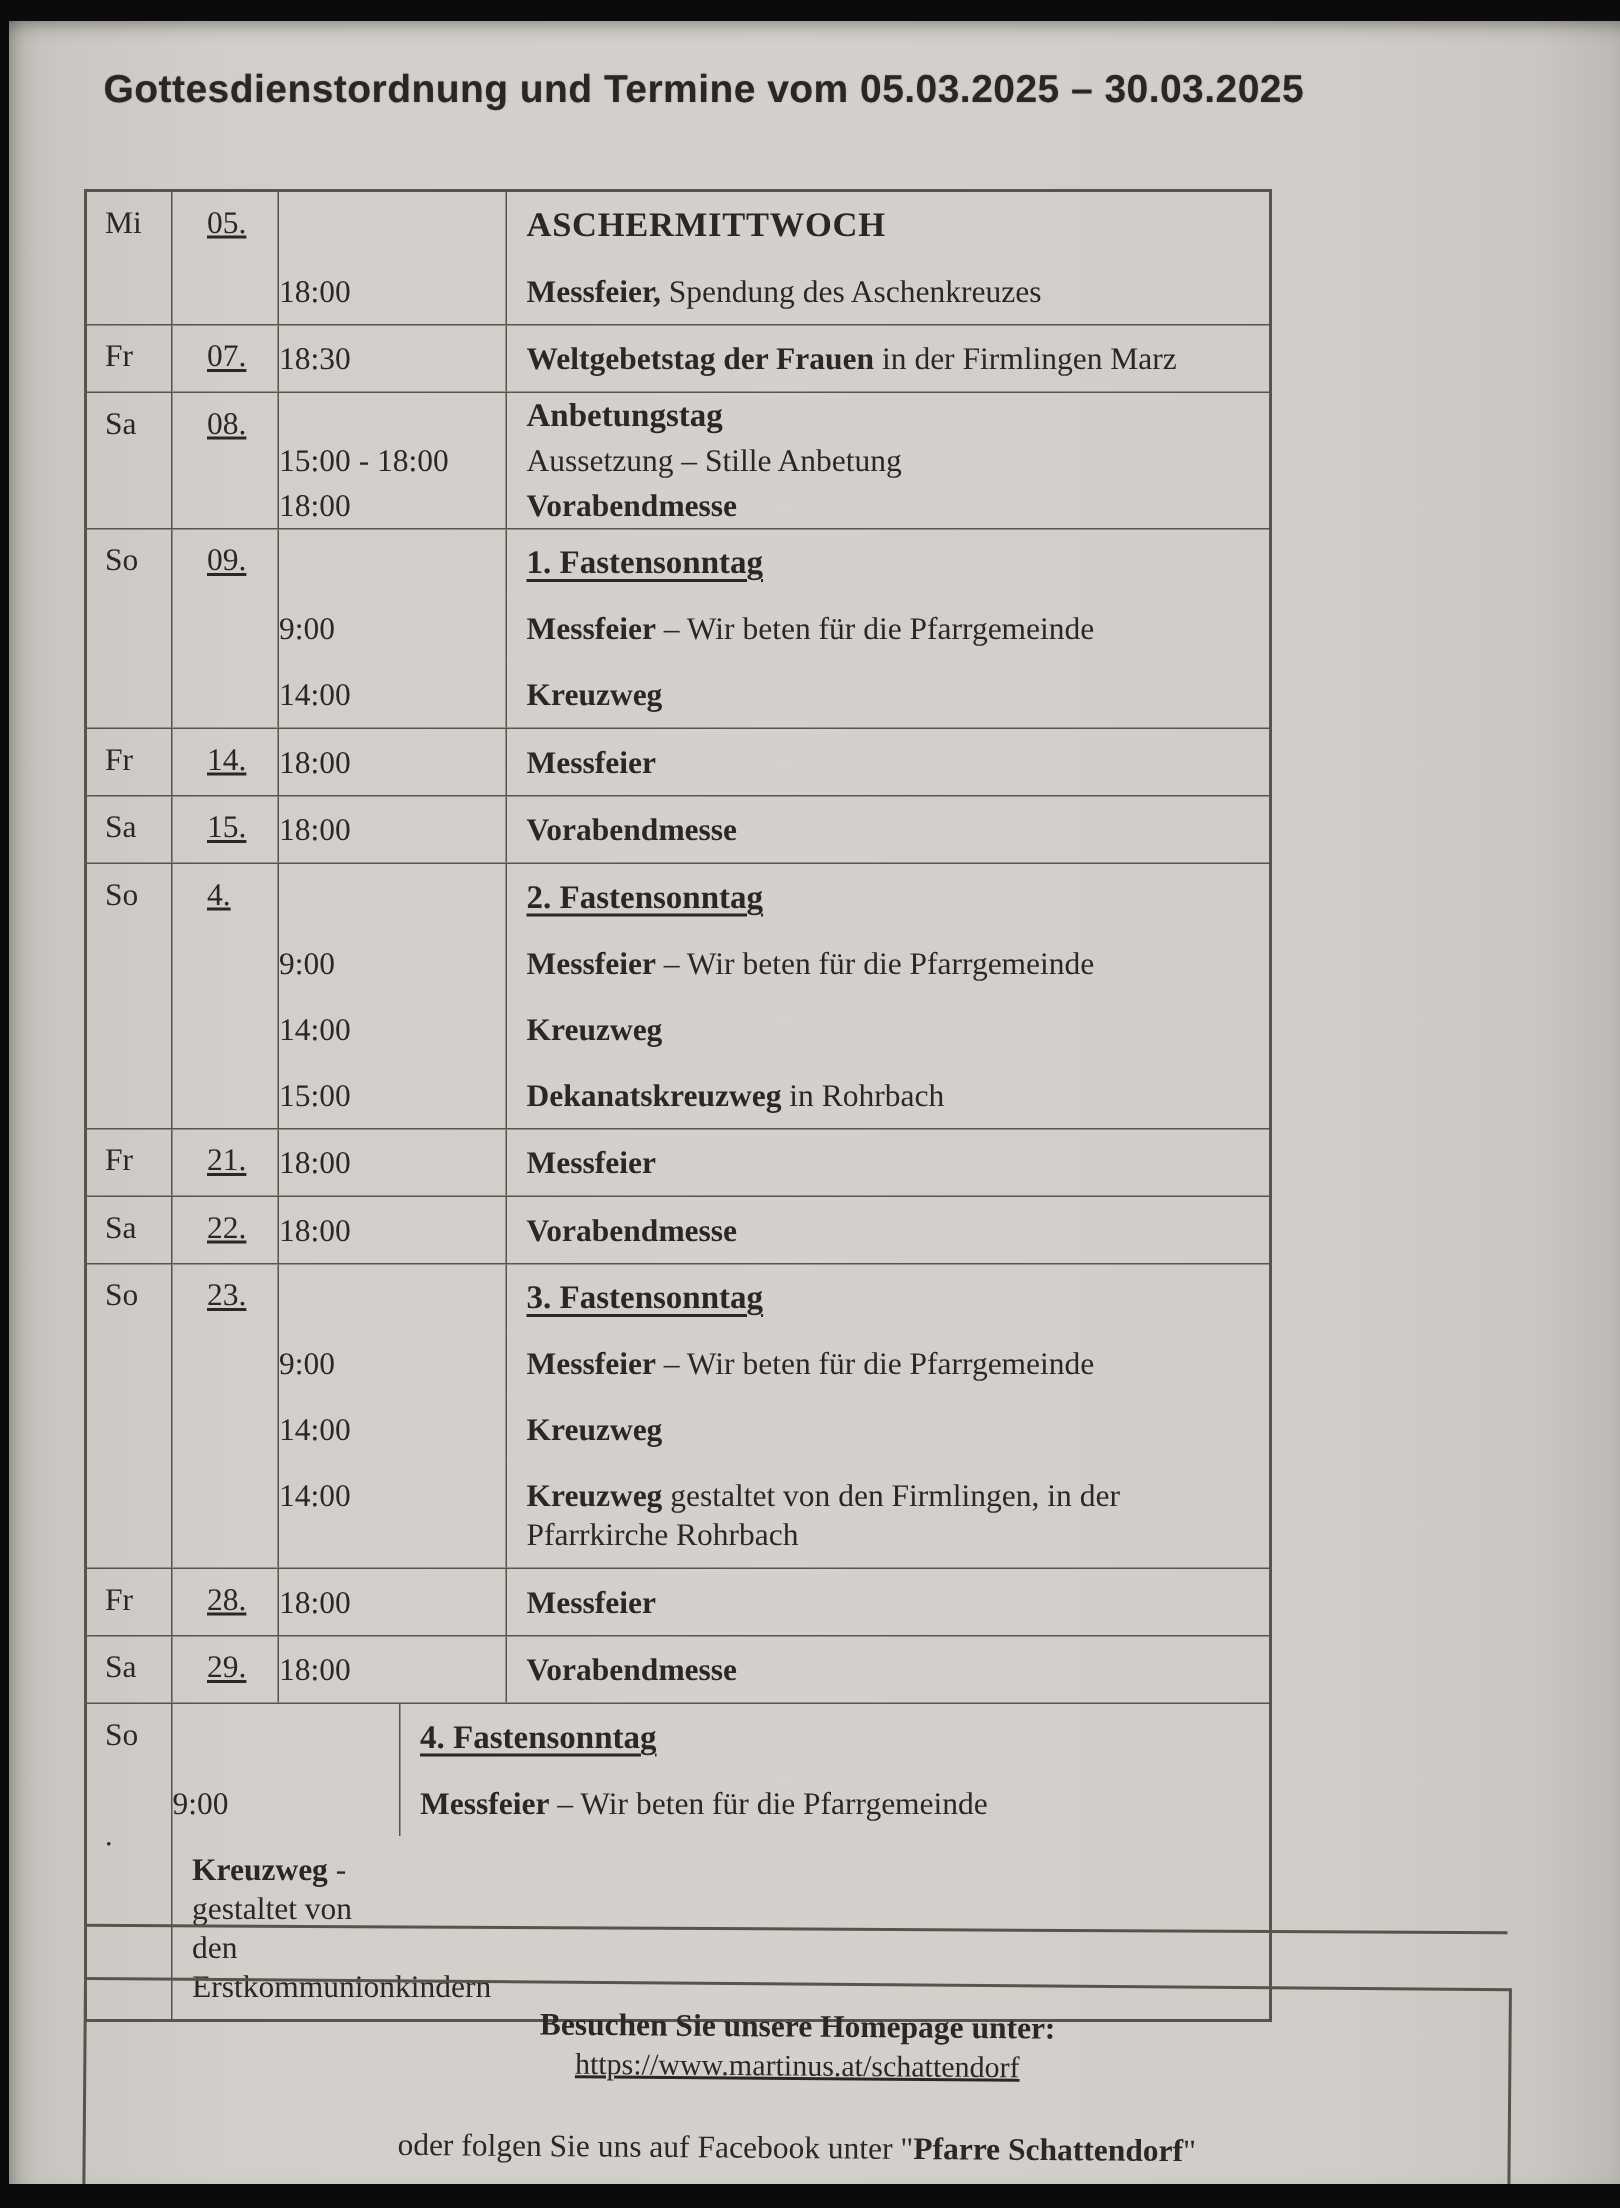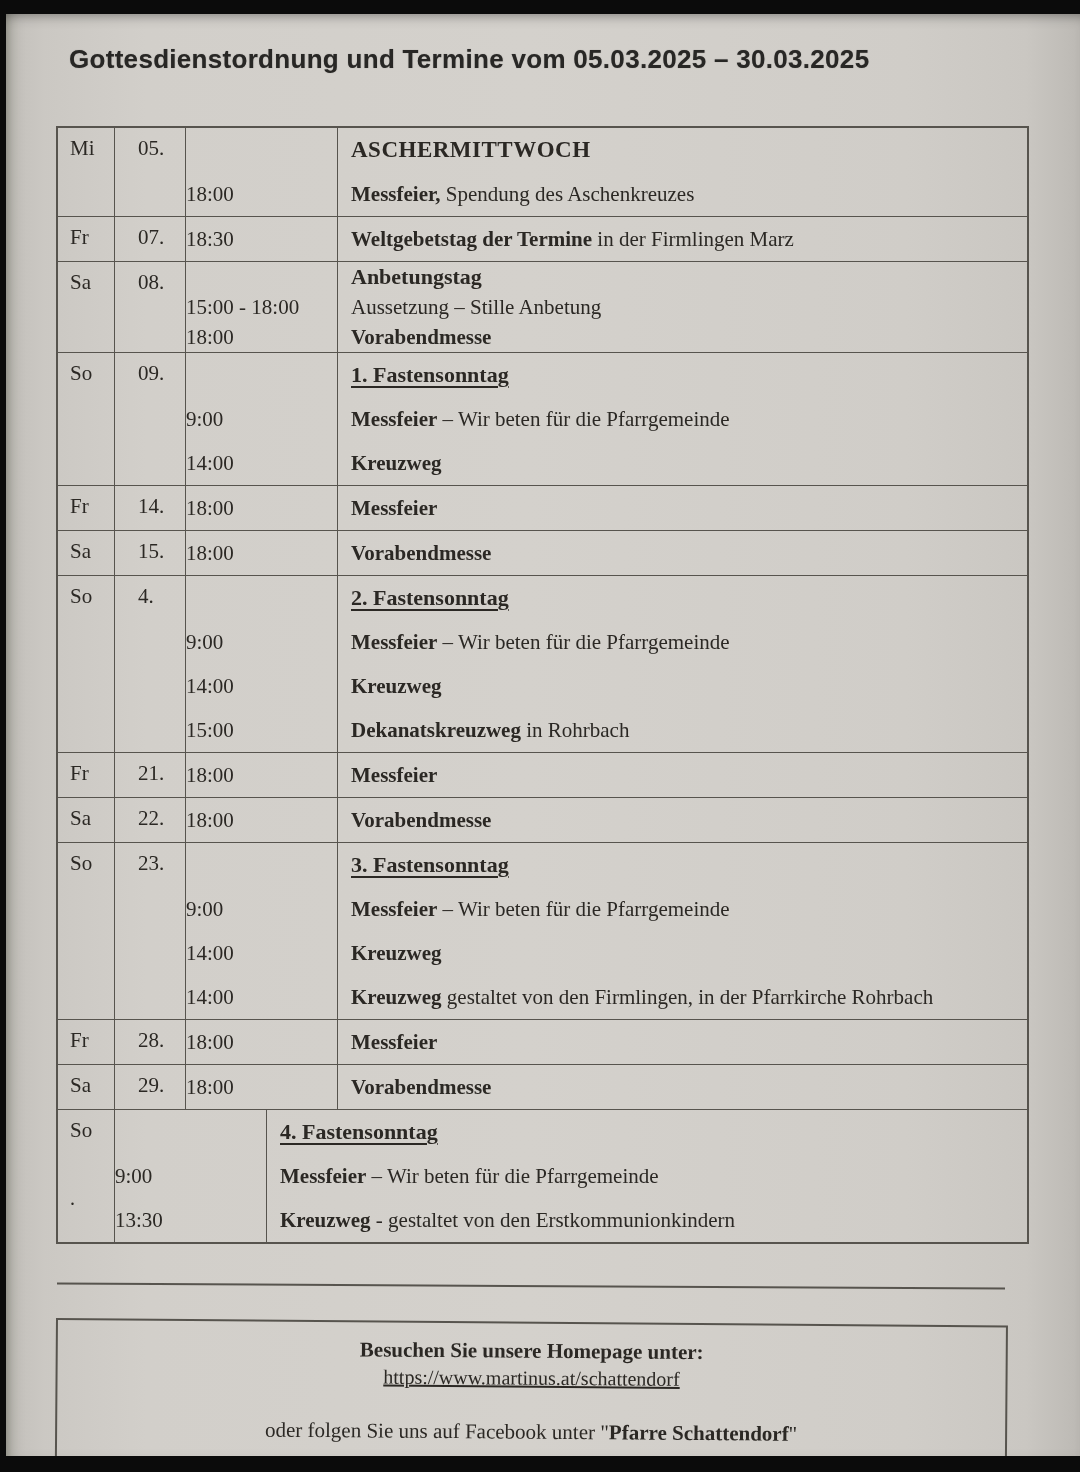--- a/index.html
+++ b/index.html
@@ -36,28 +36,28 @@
   .title{
     position:absolute; left:69px; top:44px; margin:0;
     font-family:"Liberation Sans", sans-serif;
     font-size:26px; font-weight:700; letter-spacing:.3px;
     color:#282725; text-shadow:0 0 1px rgba(30,30,30,.35);
     white-space:nowrap;
   }
 
   
   .table{
-    position:absolute; left:56px; top:126px; width:973px;
+    position:absolute; left:56px; top:126px; width:792px;
     border:2px solid var(--bd);
     font-size:21px;
   }
   .row{ display:flex; border-bottom:1.5px solid var(--bd); }
   .row:last-child{ border-bottom:none; }
   .day-cell{ width:57px; border-right:1.5px solid var(--bd); padding:8px 0 6px 12px; font-size:21px; }
-  .date-cell{ width:71px; border-right:1.5px solid var(--bd); padding:8px 0 6px 23px; font-size:21px; }
+  .date-cell{ width:71px; border-right:1.5px solid var(--bd); padding:8px 0 6px 23px; font-size:21px;text-decoration:underline; }
   .lines{ flex:1; display:grid; grid-template-columns:152px 1fr; }
   .t{
     padding:9px 10px 9px 0;
     border-right:1.5px solid var(--bd);
     line-height:26px; white-space:nowrap;
   }
   .d{ padding:9px 8px 9px 13px; line-height:26px; }
   .compact .t, .compact .d{ padding-top:2px; padding-bottom:2px; }
   .b{ font-weight:700; }
   .head .b{ font-size:22px; }
@@ -98,21 +98,21 @@
           <div class="d head caps"><span class="b">ASCHERMITTWOCH</span></div>
           <div class="t">18:00</div>
           <div class="d"><span class="b">Messfeier,</span><span> Spendung des Aschenkreuzes</span></div>
         </div>
       </div>
       <div class="row">
         <div class="day-cell">Fr</div>
         <div class="date-cell">07.</div>
         <div class="lines">
           <div class="t">18:30</div>
-          <div class="d"><span class="b">Weltgebetstag der Termine</span><span> in der Firmlingen Marz</span></div>
+          <div class="d"><span class="b">Weltgebetstag der Frauen</span><span> in der Firmlingen Marz</span></div>
         </div>
       </div>
       <div class="row compact">
         <div class="day-cell">Sa</div>
         <div class="date-cell">08.</div>
         <div class="lines">
           <div class="t"></div>
           <div class="d head"><span class="b">Anbetungstag</span></div>
           <div class="t">15:00 - 18:00</div>
           <div class="d"><span>Aussetzung – Stille Anbetung</span></div>
@@ -208,21 +208,20 @@
           <div class="d"><span class="b">Vorabendmesse</span></div>
         </div>
       </div>
       <div class="row">
         <div class="day-cell">So<div class="note">.</div></div>
         <div class="lines">
           <div class="t"></div>
           <div class="d head u"><span class="b">4. Fastensonntag</span></div>
           <div class="t">9:00</div>
           <div class="d"><span class="b">Messfeier</span><span> – Wir beten für die Pfarrgemeinde</span></div>
-          <div class="t">13:30</div>
           <div class="d"><span class="b">Kreuzweg</span><span> - gestaltet von den Erstkommunionkindern</span></div>
         </div>
       </div>
     </div>
 
   <div class="rule"></div>
 
   <div class="footer-box">
     <div class="f-label">Besuchen Sie unsere Homepage unter:</div>
     <div class="f-url">https://www.martinus.at/schattendorf</div>

